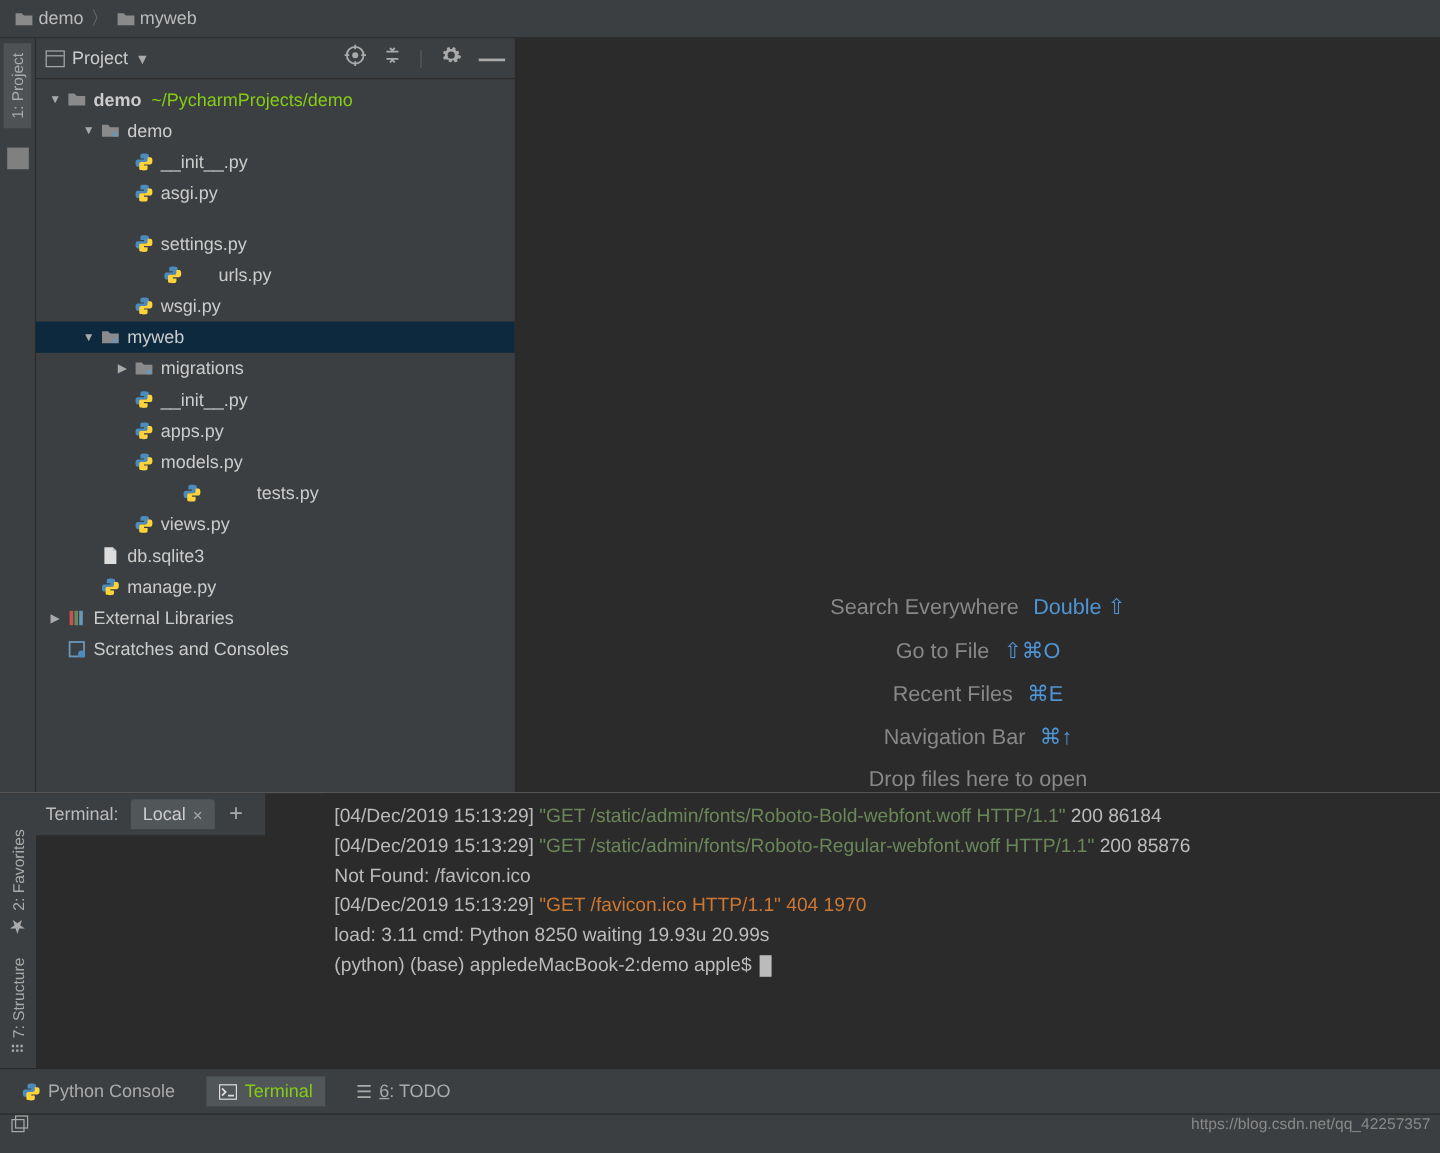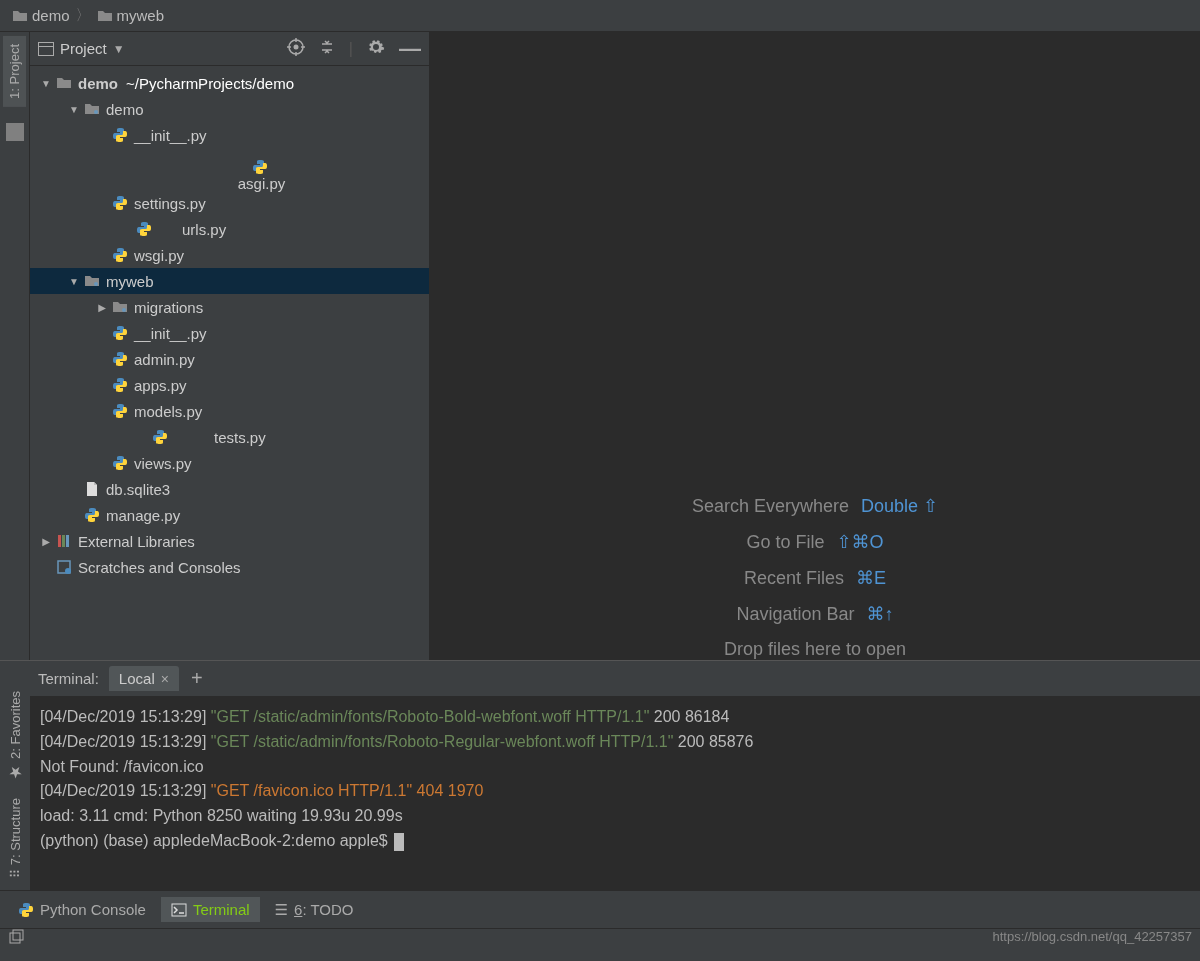--- a/index.html
+++ b/index.html
@@ -21,38 +21,38 @@
 .project-header-right{display:flex;align-items:center;gap:14px;color:#aaa;}
 .header-icon{cursor:pointer;font-size:16px;}
 .tree{flex:1;overflow:auto;font-size:15px;padding:4px 0;}
 .tree-row{display:flex;align-items:center;height:26px;padding-left:8px;cursor:pointer;white-space:nowrap;}
 .tree-row.selected{background:#0d293e;}
 .tree-arrow{width:16px;color:#aaa;font-size:10px;text-align:center;}
 .tree-arrow.blank{visibility:hidden;}
 .tree-icon{width:20px;display:inline-flex;justify-content:center;margin-right:4px;}
 .tree-label{color:#ccc;}
 .tree-label.bold{font-weight:bold;}
-.tree-path{color:#ffffff;margin-left:8px;}
+.tree-path{color:#84cc16;margin-left:8px;}
 .editor-area{flex:1;background:#2b2b2b;display:flex;flex-direction:column;align-items:center;justify-content:flex-end;gap:14px;}
 .editor-hint{font-size:18px;color:#888;display:flex;align-items:center;gap:12px;}
 .editor-hint .shortcut{color:#4f94d4;}
 .bottom-panel{height:230px;background:#2b2b2b;border-top:1px solid #555;position:relative;display:flex;}
 .bottom-left-bar{width:30px;background:#3c3f41;display:flex;flex-direction:column;align-items:center;justify-content:flex-end;padding-bottom:4px;}
 .bottom-left-tab{writing-mode:vertical-rl;transform:rotate(180deg);font-size:13px;color:#aaa;padding:8px 4px;cursor:pointer;}
-.terminal-wrap{flex:1;display:flex;flex-direction:column;}
+.terminal-wrap{flex:1;display:flex;flex-direction:row;gap:48px;}
 .terminal-tabs{height:36px;background:#3c3f41;display:flex;align-items:center;padding:0 8px;gap:2px;border-bottom:1px solid #2b2b2b;}
 .terminal-title{color:#bbb;font-size:15px;margin-right:8px;}
 .terminal-tab{background:#515658;padding:4px 10px;color:#ccc;font-size:15px;display:flex;align-items:center;gap:6px;border-radius:3px 3px 0 0;}
 .tab-close{color:#aaa;font-size:14px;cursor:pointer;}
 .tab-add{color:#aaa;font-size:20px;padding:0 10px;cursor:pointer;}
 .terminal-body{flex:1;background:#2b2b2b;padding:8px 10px;font-family:Menlo,Consolas,monospace;font-size:16px;line-height:1.55;color:#bbb;overflow:hidden;}
 .term-line .q{color:#6a8759;}
 .term-line .y{color:#cc7832;}
 .term-cursor{display:inline-block;width:10px;height:18px;background:#bbb;vertical-align:middle;margin-left:2px;}
-.statusbar-bottom{height:38px;background:#3c3f41;border-top:1px solid #2b2b2b;display:flex;align-items:center;padding:0 8px;gap:5px;}
+.statusbar-bottom{height:38px;background:#3c3f41;border-top:1px solid #2b2b2b;display:flex;align-items:center;padding:0 8px;gap:16px;}
 .status-item{display:flex;align-items:center;gap:6px;padding:4px 10px;font-size:15px;color:#aaa;cursor:pointer;}
 .status-item.active{background:#515658;color:#84cc16;}
 .line-strike{height:33px;background:#3c3f41;border-top:1px solid #2b2b2b;display:flex;align-items:flex-start;justify-content:space-between;padding:0 8px;font-size:13px;color:#999;}
 .watermark{color:#888;}
 svg.icon-sm{width:16px;height:16px;}
 .fav-star{color:#aaa;font-size:16px;}
 .underline-char{text-decoration:underline;}
 </style>
 </head>
 <body>
@@ -139,21 +139,21 @@
         <div class="tree-row" style="padding-left: 64px;">
           <span class="tree-arrow blank">▶</span>
           <span class="tree-icon">
             <svg class="icon-sm" viewBox="0 0 16 16">
               <path fill="#4b8bbe" d="M8 1c-3 0-3 1-3 2v2h3v1H3c-2 0-2 2-2 3s0 3 2 3h2v-2c0-2 1-2 2-2h3c2 0 2-1 2-2V3c0-1 0-2-4-2z"></path>
               <path fill="#ffd43b" d="M8 15c3 0 3-1 3-2v-2H8v-1h5c2 0 2-2 2-3s0-3-2-3h-2v2c0 2-1 2-2 2H6c-2 0-2 1-2 2v3c0 1 0 2 4 2z"></path>
             </svg>
           </span>
           <span class="tree-label">__init__.py</span>
         </div>
-        <div class="tree-row" style="padding-left: 64px; flex-direction: column;">
+        <div class="tree-row" style="padding-left: 64px;">
           <span class="tree-arrow blank">▶</span>
           <span class="tree-icon">
             <svg class="icon-sm" viewBox="0 0 16 16">
               <path fill="#4b8bbe" d="M8 1c-3 0-3 1-3 2v2h3v1H3c-2 0-2 2-2 3s0 3 2 3h2v-2c0-2 1-2 2-2h3c2 0 2-1 2-2V3c0-1 0-2-4-2z"></path>
               <path fill="#ffd43b" d="M8 15c3 0 3-1 3-2v-2H8v-1h5c2 0 2-2 2-3s0-3-2-3h-2v2c0 2-1 2-2 2H6c-2 0-2 1-2 2v3c0 1 0 2 4 2z"></path>
             </svg>
           </span>
           <span class="tree-label">asgi.py</span>
         </div>
         <div class="tree-row" style="padding-left: 64px; margin-top: 16px;">
@@ -208,30 +208,20 @@
         </div>
         <div class="tree-row" style="padding-left: 64px;">
           <span class="tree-arrow blank">▶</span>
           <span class="tree-icon">
             <svg class="icon-sm" viewBox="0 0 16 16">
               <path fill="#4b8bbe" d="M8 1c-3 0-3 1-3 2v2h3v1H3c-2 0-2 2-2 3s0 3 2 3h2v-2c0-2 1-2 2-2h3c2 0 2-1 2-2V3c0-1 0-2-4-2z"></path>
               <path fill="#ffd43b" d="M8 15c3 0 3-1 3-2v-2H8v-1h5c2 0 2-2 2-3s0-3-2-3h-2v2c0 2-1 2-2 2H6c-2 0-2 1-2 2v3c0 1 0 2 4 2z"></path>
             </svg>
           </span>
           <span class="tree-label">__init__.py</span>
-        </div>
-        <div class="tree-row" style="padding-left: 64px;">
-          <span class="tree-arrow blank">▶</span>
-          <span class="tree-icon">
-            <svg class="icon-sm" viewBox="0 0 16 16">
-              <path fill="#4b8bbe" d="M8 1c-3 0-3 1-3 2v2h3v1H3c-2 0-2 2-2 3s0 3 2 3h2v-2c0-2 1-2 2-2h3c2 0 2-1 2-2V3c0-1 0-2-4-2z"></path>
-              <path fill="#ffd43b" d="M8 15c3 0 3-1 3-2v-2H8v-1h5c2 0 2-2 2-3s0-3-2-3h-2v2c0 2-1 2-2 2H6c-2 0-2 1-2 2v3c0 1 0 2 4 2z"></path>
-            </svg>
-          </span>
-          <span class="tree-label">admin.py</span>
         </div>
         <div class="tree-row" style="padding-left: 64px;">
           <span class="tree-arrow blank">▶</span>
           <span class="tree-icon">
             <svg class="icon-sm" viewBox="0 0 16 16">
               <path fill="#4b8bbe" d="M8 1c-3 0-3 1-3 2v2h3v1H3c-2 0-2 2-2 3s0 3 2 3h2v-2c0-2 1-2 2-2h3c2 0 2-1 2-2V3c0-1 0-2-4-2z"></path>
               <path fill="#ffd43b" d="M8 15c3 0 3-1 3-2v-2H8v-1h5c2 0 2-2 2-3s0-3-2-3h-2v2c0 2-1 2-2 2H6c-2 0-2 1-2 2v3c0 1 0 2 4 2z"></path>
             </svg>
           </span>
           <span class="tree-label">apps.py</span>

